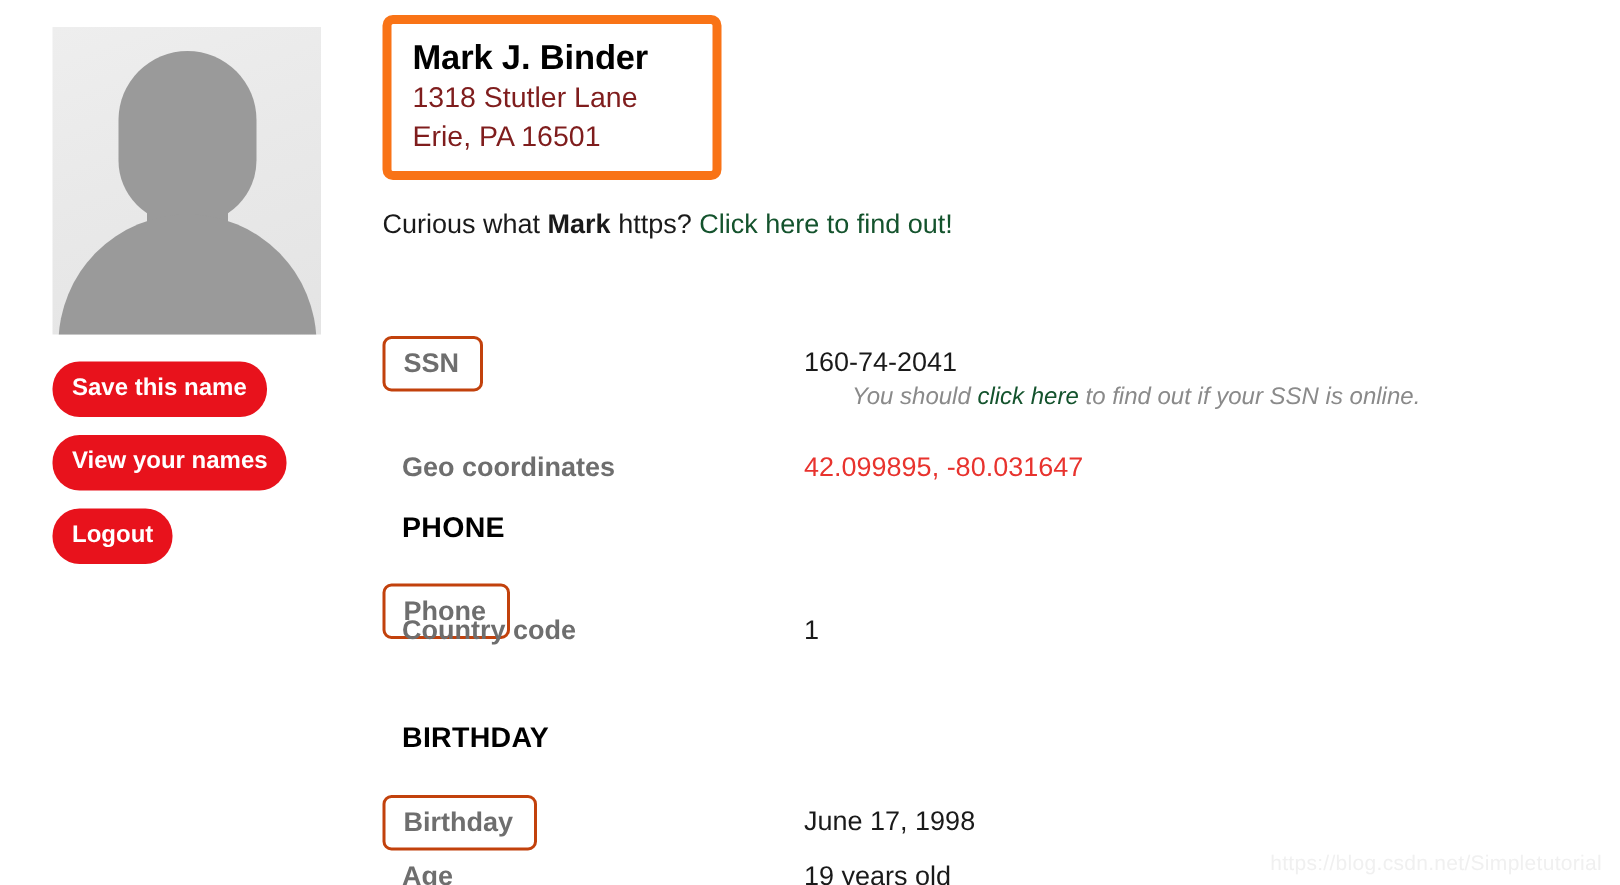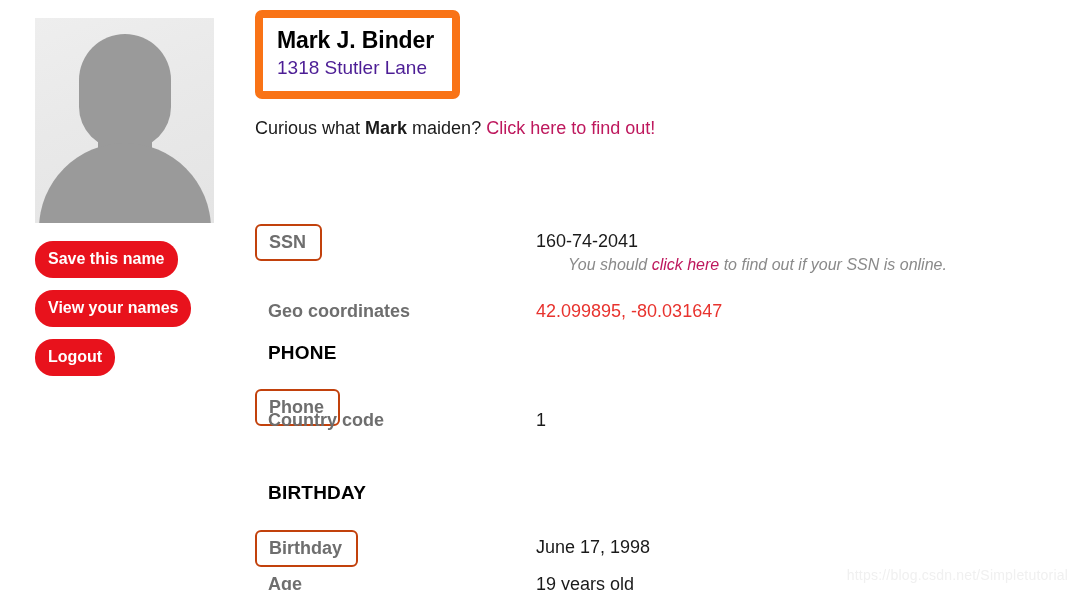--- a/index.html
+++ b/index.html
@@ -84,49 +84,49 @@
   #main-column {
     position: absolute;
     left: 255px;
     top: 10px;
     width: 800px;
   }
 
   
   #identity-card {
     display: inline-block;
-    border: 8px solid #f97316;
+    border: 6px solid #f97316;
     border-radius: 7px;
     padding: 8px 14px 10px 14px;
     box-sizing: border-box;
-    width: 205px;
+    width: 226px;
   }
   #identity-name {
     font-size: 23px;
     font-weight: bold;
     line-height: 1.28;
     color: #000000;
     letter-spacing: -0.1px;
   }
   .identity-line {
     font-size: 19px;
     line-height: 1.32;
-    color: #4c1d95;
+    color: #7f1d1d;
   }
 
   
   #meaning-line {
     margin-top: 18px;
     font-size: 18px;
     color: #1a1a1a;
     line-height: 1.3;
   }
   #meaning-line .bold-name { font-weight: bold; }
   .red-link {
-    color: #be185d;
+    color: #14532d;
     text-decoration: none;
     cursor: pointer;
   }
 
   
   .field-row {
     position: relative;
     margin-top: 12px;
     min-height: 26px;
   }
@@ -216,24 +216,25 @@
 
 <button class="side-button" id="btn-view-names">View your names</button>
 
 <button class="side-button" id="btn-logout">Logout</button>
 
 <div id="main-column">
 
   <div id="identity-card">
     <div id="identity-name">Mark J. Binder</div>
     <div class="identity-line">1318 Stutler Lane</div>
+    <div class="identity-line">Erie, PA 16501</div>
   </div>
 
   <div id="meaning-line">
-    <span>Curious what </span><span class="bold-name">Mark</span><span> maiden? </span><a class="red-link">Click here to find out!</a>
+    <span>Curious what </span><span class="bold-name">Mark</span><span> https? </span><a class="red-link">Click here to find out!</a>
   </div>
 
   
 
   
   <div class="field-row" id="row-ssn">
     <div class="field-label boxed">SSN</div>
     <div class="field-value">160-74-2041</div>
     <div class="field-note">
       <span>You should </span><a class="red-link">click here</a><span> to find out if your SSN is online.</span>

